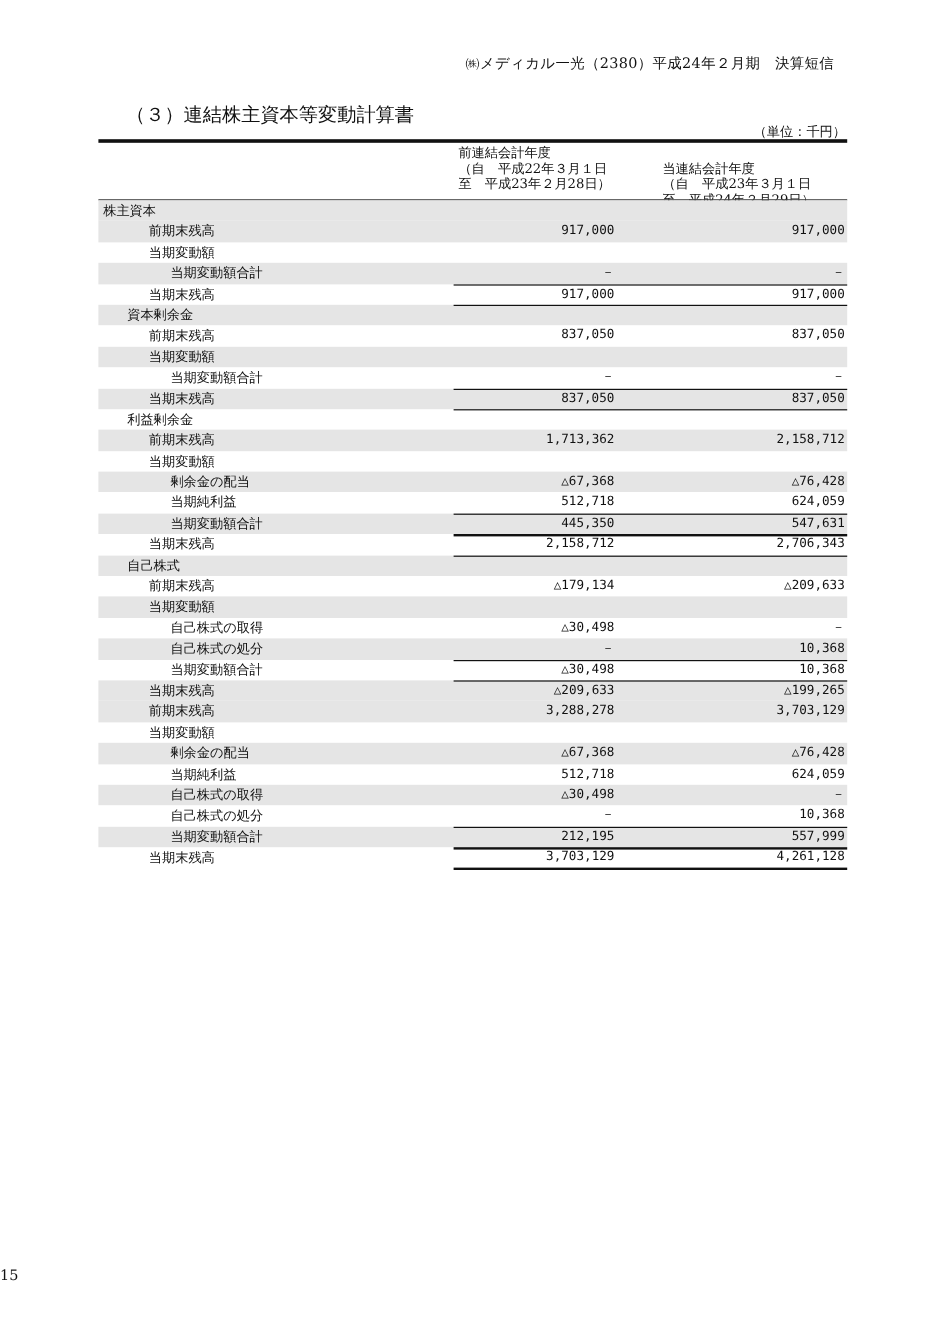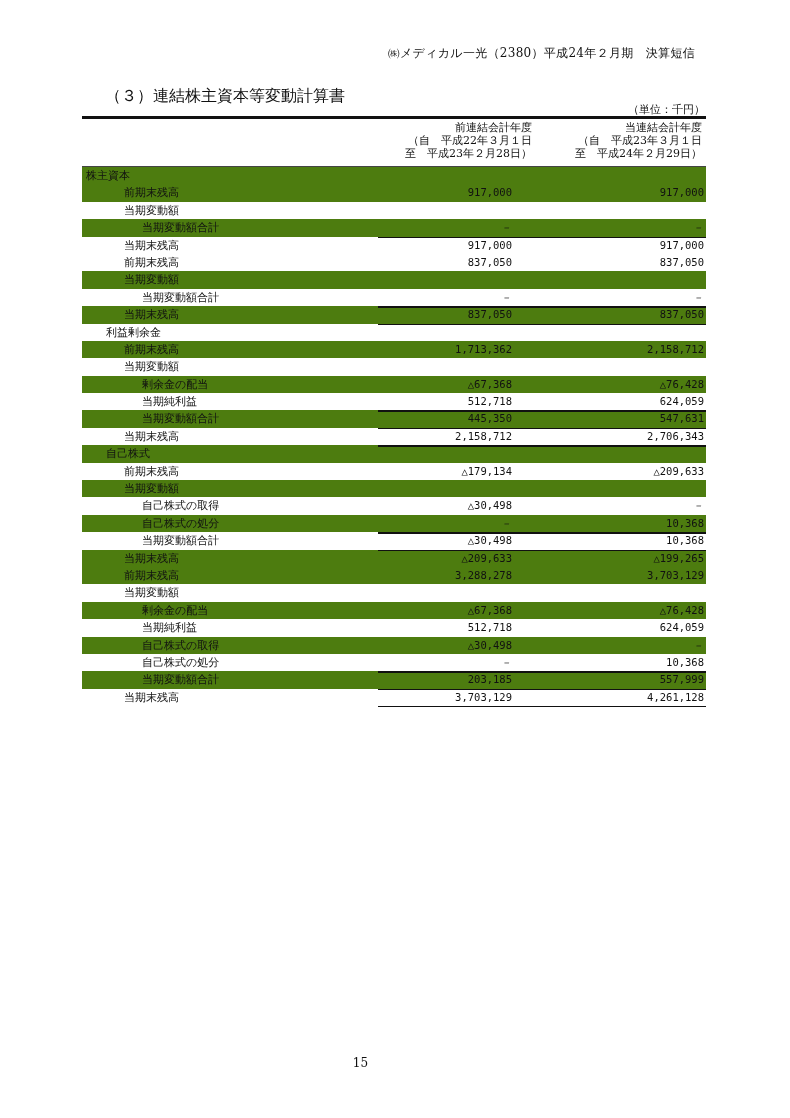--- a/index.html
+++ b/index.html
@@ -1,48 +1,48 @@
 <!DOCTYPE html>
 <html><head>
 <meta charset="utf-8">
 <style>
   html, body { margin:0; padding:0; background:#ffffff; }
   body { width:790px; height:1118px; position:relative; font-family:"DejaVu Serif","Liberation Serif",serif; color:#111; font-size:11px; }
   .hdr { position:absolute; top:45px; right:95px; font-size:12px; letter-spacing:0.3px; white-space:nowrap; }
   .section-title { position:absolute; top:86px; left:105px; font-size:16px; white-space:nowrap; }
   .unit { position:absolute; top:102px; right:85px; font-size:11px; white-space:nowrap;text-align:center; }
   .thickrule { position:absolute; top:116px; left:82px; width:624px; height:3px; background:#111; }
-  .colhead { position:absolute; top:121px; width:150px; text-align:right; font-size:11px; line-height:13px; }
+  .colhead { position:absolute; top:121px; width:150px; text-align:left; font-size:11px; line-height:13px; }
   .colhead div { white-space:nowrap; }
   .topline { position:absolute; top:166px; left:82px; width:624px; height:1px; background:#444; }
   .table { position:absolute; top:167px; left:82px; width:624px; }
   .row { position:relative; height:17.4px; line-height:17.4px; }
-  .row.shade { background:#4d7c0f; }
+  .row.shade { background:#e5e5e5; }
   .lbl { position:absolute; white-space:nowrap; }
   .l0 { left:4px; } .l1 { left:24px; } .l2 { left:42px; } .l3 { left:60px; }
   .v1 { position:absolute; right:194px; width:140px; text-align:right; white-space:nowrap; font-family:"DejaVu Sans Mono","Liberation Mono",monospace; font-size:10.5px; }
   .v2 { position:absolute; right:2px; width:140px; text-align:right; white-space:nowrap; font-family:"DejaVu Sans Mono","Liberation Mono",monospace; font-size:10.5px; }
   .rule { position:absolute; top:0; left:296px; right:0; height:1.5px; background:#111; }
   .rule.bottom { top:auto; bottom:-1px; }
-  .pagenum { position:absolute; top:1056px; left:0; width:721px; text-align:center; font-size:12px; }
+  .pagenum { position:absolute; top:1056px; left:0; width:721px; font-size:12px; }
 </style>
 </head>
 <body>
 
 <div class="hdr">㈱メディカル一光（2380）平成24年２月期　決算短信</div>
 <div class="section-title">（３）連結株主資本等変動計算書</div>
 <div class="unit">（単位：千円）</div>
 <div class="thickrule"></div>
 
 <div class="colhead" style="left:382px;">
   <div>前連結会計年度</div>
   <div>（自　平成22年３月１日</div>
   <div>至　平成23年２月28日）</div>
 </div>
-<div class="colhead" style="left:552px;">
+<div class="colhead" style="left:552px;margin-top:13px;">
   <div>当連結会計年度</div>
   <div>（自　平成23年３月１日</div>
   <div>至　平成24年２月29日）</div>
 </div>
 
 <div class="topline"></div>
 <div class="table" id="tbl">
     <div class="row shade">
       <span class="lbl l0">株主資本</span>
       <span class="v1"></span>
@@ -62,20 +62,26 @@
       <span class="lbl l3">当期変動額合計</span>
       <span class="v1">－</span>
       <span class="v2">－</span>
     </div>
     <div class="row">
       <div class="rule"></div>
       <span class="lbl l2">当期末残高</span>
       <span class="v1">917,000</span>
       <span class="v2">917,000</span>
     </div>
+    <div class="row shade">
+      <div class="rule"></div>
+      <span class="lbl l1">資本剰余金</span>
+      <span class="v1"></span>
+      <span class="v2"></span>
+    </div>
     <div class="row">
       <span class="lbl l2">前期末残高</span>
       <span class="v1">837,050</span>
       <span class="v2">837,050</span>
     </div>
     <div class="row shade">
       <span class="lbl l2">当期変動額</span>
       <span class="v1"></span>
       <span class="v2"></span>
     </div>
@@ -192,21 +198,21 @@
       <span class="v2">－</span>
     </div>
     <div class="row">
       <span class="lbl l3">自己株式の処分</span>
       <span class="v1">－</span>
       <span class="v2">10,368</span>
     </div>
     <div class="row shade">
       <div class="rule"></div>
       <span class="lbl l3">当期変動額合計</span>
-      <span class="v1">203,185</span>
+      <span class="v1">212,195</span>
       <span class="v2">557,999</span>
     </div>
     <div class="row">
       <div class="rule"></div>
       <div class="rule bottom"></div>
       <span class="lbl l2">当期末残高</span>
       <span class="v1">3,703,129</span>
       <span class="v2">4,261,128</span>
     </div>
   </div>

